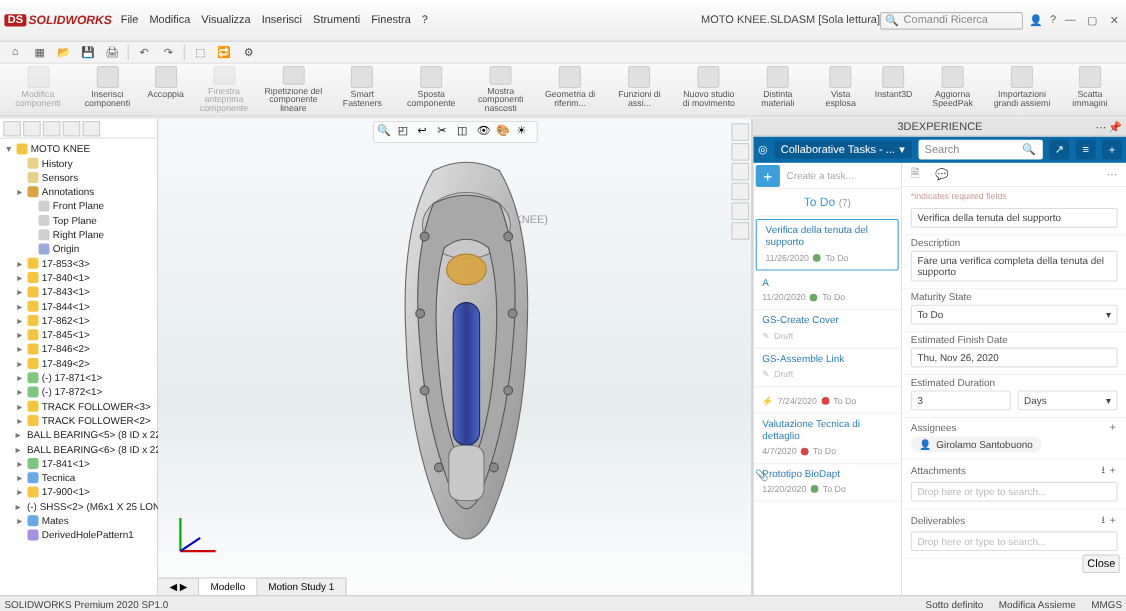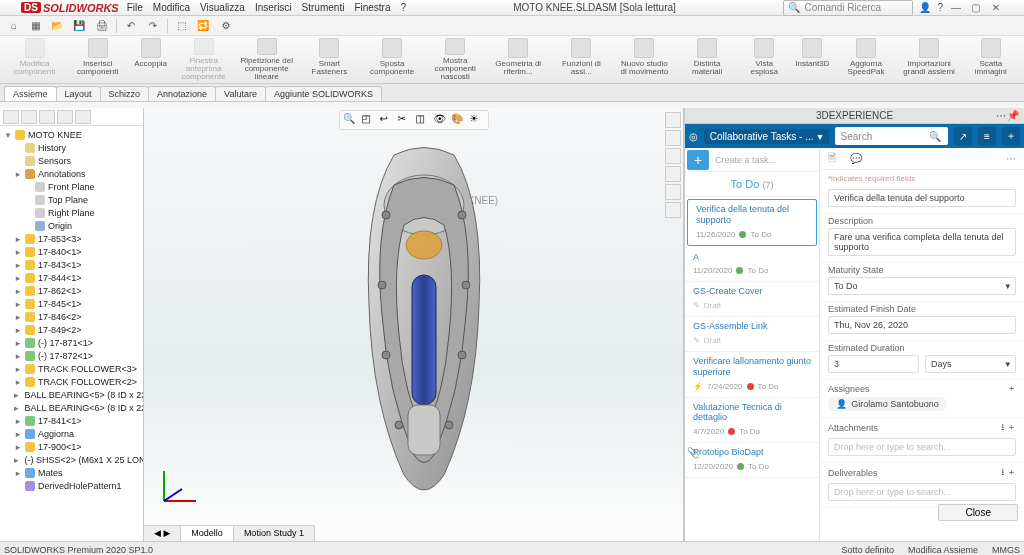--- a/index.html
+++ b/index.html
@@ -1,24 +1,24 @@
 <!DOCTYPE html>
 <html><head>
 <meta charset="utf-8">
 <style>
 * { margin: 0; padding: 0; box-sizing: border-box; font-family: "Segoe UI", Tahoma, sans-serif; }
 body { width: 1024px; height: 555px; background: #f5f5f5; font-size: 10px; overflow: hidden; position: relative; }
 
 
-.titlebar { height: 16px; background: linear-gradient(#fdfdfd,#ededed); border-bottom: 1px solid #ccc; display: flex; align-items: center; padding: 0 21px; }
+.titlebar { height: 38px; background: linear-gradient(#fdfdfd,#ededed); border-bottom: 1px solid #ccc; display: flex; align-items: center; padding: 0 4px; }
 .logo { display: flex; align-items: center; gap: 2px; font-weight: bold; font-style: italic; color: #b81d1d; font-size: 11px; margin-right: 8px; }
 .logo .ds { background:#b81d1d; color:#fff; border-radius:2px; padding:0 3px; font-style:normal; font-size:10px; }
 .menu { display: flex; gap: 10px; color: #333; justify-content: space-between; }
 .menu span { cursor: pointer; }
-.title-center { flex: 1; text-align: center; color: #444; }
+.title-center { flex: 1; text-align: right; color: #444; }
 .title-right { display: flex; align-items: center; gap: 6px; color: #555; }
 .title-search { width: 130px; height: 16px; border: 1px solid #bbb; border-radius: 2px; display:flex; align-items:center; padding:0 4px; color:#888; gap:4px;}
 .winbtn { width:14px; height:12px; display:flex; align-items:center; justify-content:center; color:#666; }
 
 
 .quickbar { height: 20px; background:#f3f3f3; border-bottom:1px solid #ddd; display:flex; align-items:center; padding:0 6px; gap:6px; color:#555; }
 .quickbar .sep { width:1px; height:14px; background:#ccc; }
 .qicon { width:16px; height:16px; display:flex; align-items:center; justify-content:center; }
 
 
@@ -103,21 +103,21 @@
 .detail-top { height:22px; border-bottom:1px solid #eee; display:flex; align-items:center; padding:0 8px; gap:14px; color:#888; }
 .req { color:#c99; font-size:8px; padding:4px 8px; }
 .field { padding:2px 8px 6px; border-bottom:1px solid #f2f2f2; }
 .field .f-label { color:#666; font-size:9px; margin-bottom:2px; display:flex; justify-content:space-between; align-items:center;}
 .field .f-input { border:1px solid #ddd; border-radius:2px; padding:3px 5px; font-size:9px; color:#444; min-height:14px; background:#fff;}
 .field .f-input.placeholder { color:#bbb; }
 .field .chips .chip-item { display:inline-flex; align-items:center; gap:4px; background:#f3f3f3; border-radius:10px; padding:2px 8px; font-size:9px; color:#444;}
 .two-col { display:flex; gap:6px; }
 .two-col .f-input { flex:1; }
 .close-bar { position:absolute; right:6px; bottom:20px; }
-.close-btn { background:#f3f3f3; border:1px solid #ccc; padding:2px 26px; font-size:10px; border-radius:2px; }
+.close-btn { background:#f3f3f3; border:1px solid #ccc; padding:2px 3px; font-size:10px; border-radius:2px; }
 
 
 .statusbar { position:absolute; left:0; right:0; bottom:0; height:14px; background:#ececec; border-top:1px solid #ccc; display:flex; align-items:flex-end; font-size:9px; color:#444; padding:0 4px; justify-content:space-between;}
 .statusbar .sr { display:flex; gap:14px; }
 
 svg { display:block; }
 </style>
 </head>
 <body>
 
@@ -367,21 +367,21 @@
             <span>BALL BEARING&lt;6&gt; (8 ID x 22 OD X 7</span>
           </div>
           <div class="node indent1">
             <span class="tw">▸</span>
             <span class="ticon ic-supp"></span>
             <span>17-841&lt;1&gt;</span>
           </div>
           <div class="node indent1">
             <span class="tw">▸</span>
             <span class="ticon ic-blue"></span>
-            <span>Aggiorna</span>
+            <span>Tecnica</span>
           </div>
           <div class="node indent1">
             <span class="tw">▸</span>
             <span class="ticon ic-part"></span>
             <span>17-900&lt;1&gt;</span>
           </div>
           <div class="node indent1">
             <span class="tw">▸</span>
             <span class="ticon ic-supp"></span>
             <span>(-) SHSS&lt;2&gt; (M6x1 X 25 LONG- SHS</span>
@@ -522,21 +522,20 @@
               </div>
             </div>
             <div class="task">
               <div class="t-title">GS-Assemble Link</div>
               <div class="draft">
                 <span>✎</span>
                 <span>Draft</span>
               </div>
             </div>
             <div class="task">
-              <div class="t-title">Verificare lallonamento giunto superiore</div>
               <div class="t-meta">
                 <span style="color:#d44">⚡</span>
                 <span>7/24/2020</span>
                 <span class="dot red"></span>
                 <span>To Do</span>
               </div>
             </div>
             <div class="task">
               <div class="t-title">Valutazione Tecnica di dettaglio</div>
               <div class="t-meta">

